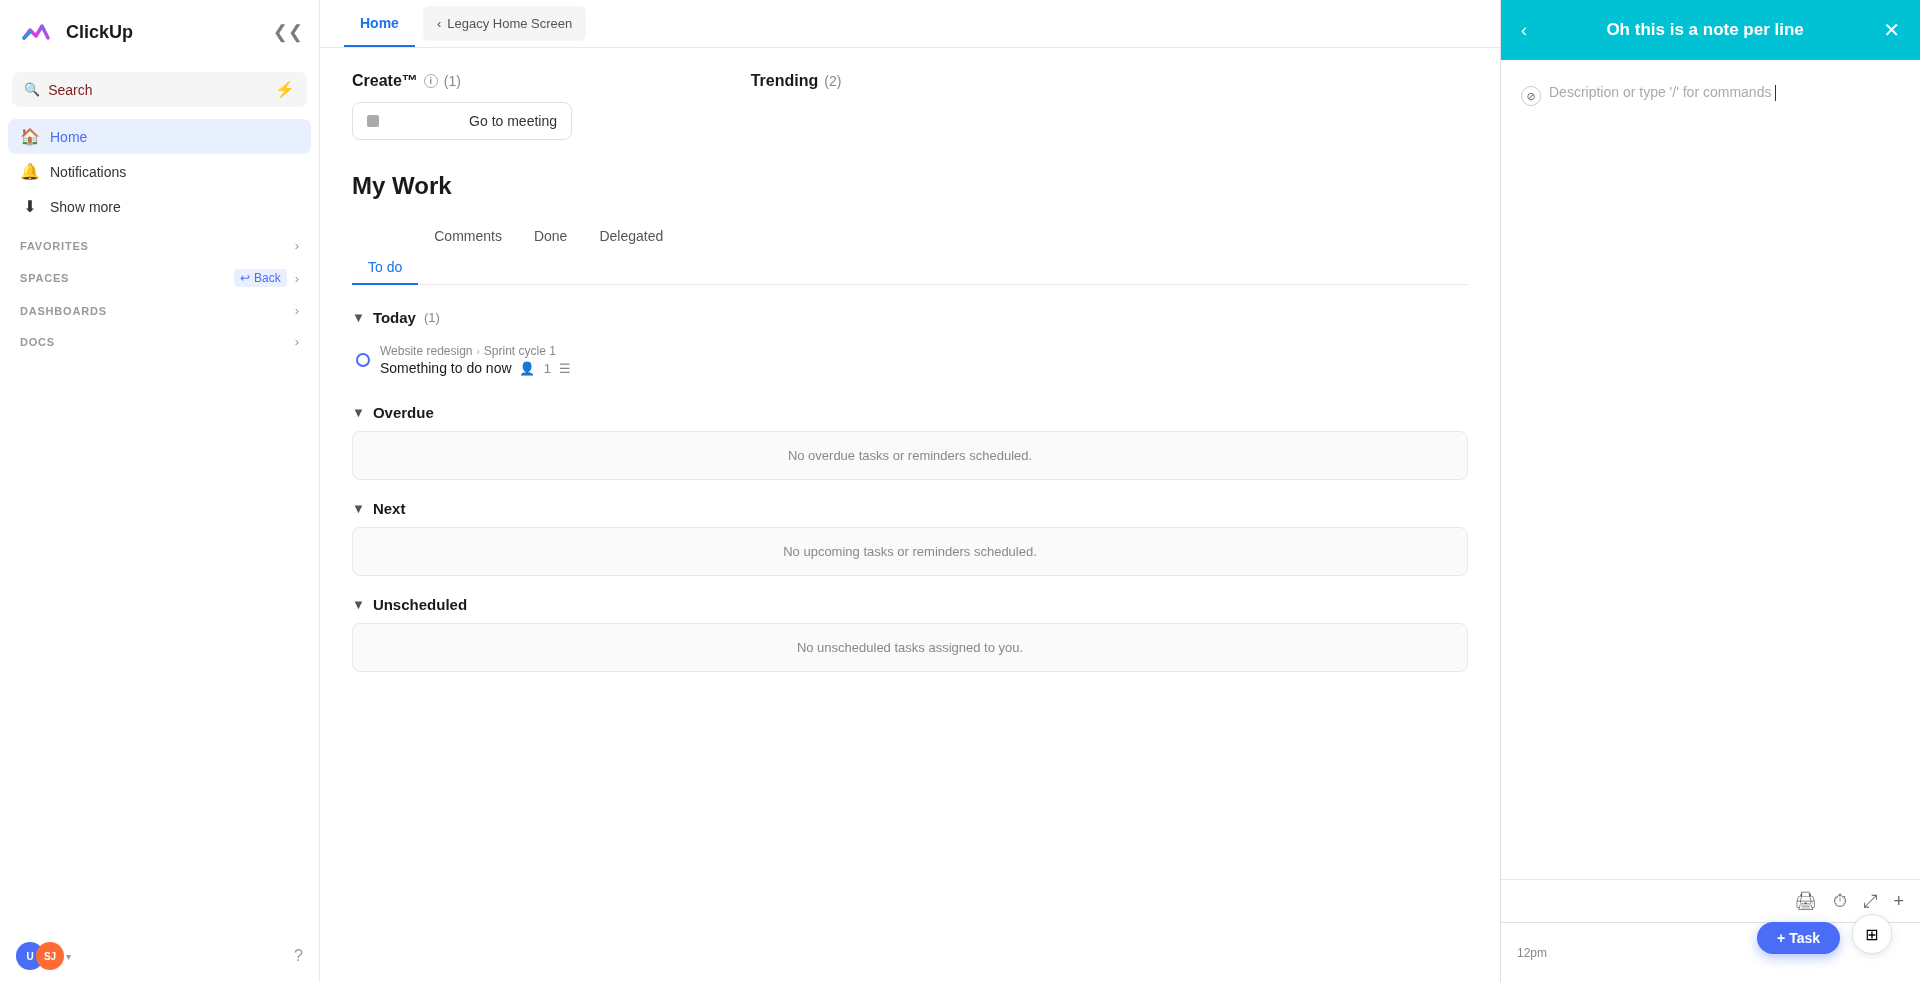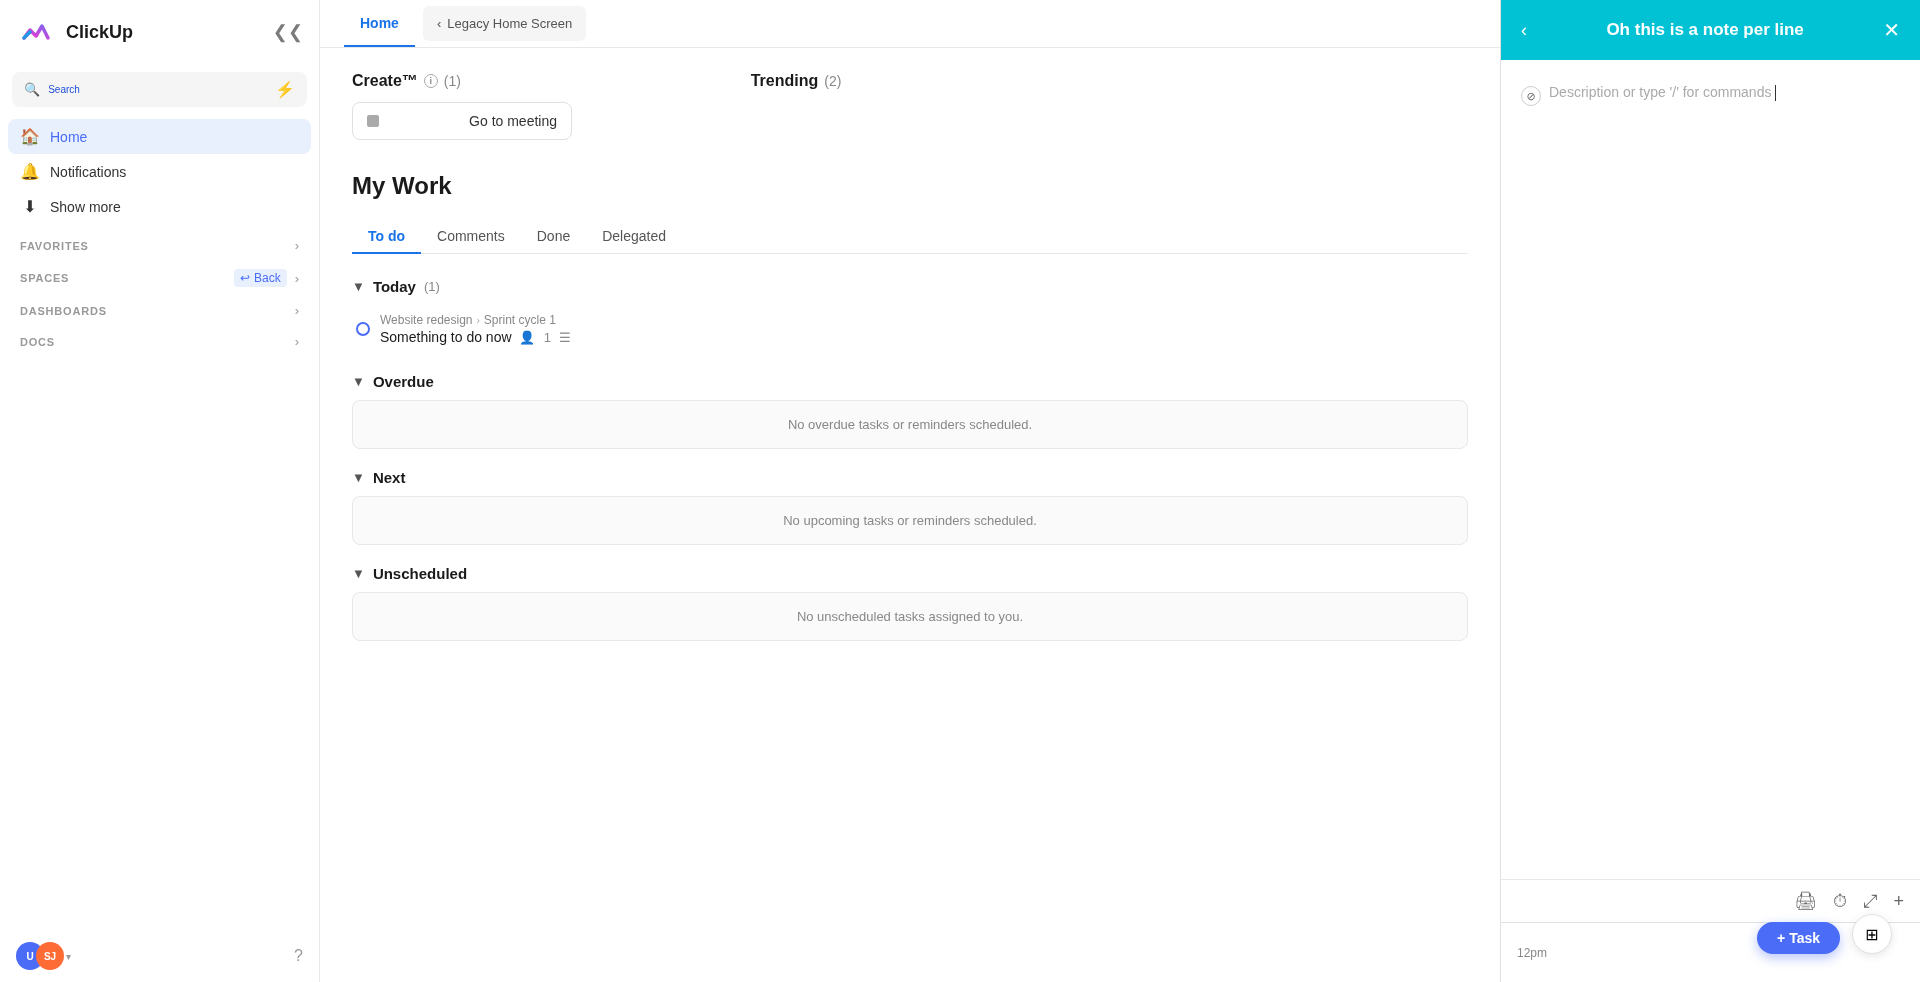--- a/index.html
+++ b/index.html
@@ -45,22 +45,22 @@
     .search-bar {
       display: flex;
       align-items: center;
       margin: 8px 12px;
       background: #f5f5f5;
       border-radius: 8px;
       padding: 8px 12px;
       cursor: pointer;
     }
     .search-bar-text {
-      color: #1d4ed8;
-      font-size: 10px;
+      color: #7f1d1d;
+      font-size: 14px;
       flex: 1;
     }
     .lightning-icon {
       color: #7b7b7b;
       font-size: 16px;
     }
     .sidebar-nav {
       padding: 4px 8px;
     }
     .nav-item {
@@ -246,21 +246,22 @@
       padding: 8px 16px;
       font-size: 14px;
       color: #555;
       cursor: pointer;
       border-bottom: 2px solid transparent;
       margin-bottom: -1px;
     }
     .work-tab.active {
       color: #1a73e8;
       border-bottom: 2px solid #1a73e8;
-      font-weight: 700;
+      font-weight: 400;
+      margin-top: 31px;
     }
 
     .section-group { margin-bottom: 20px; }
     .section-group-header {
       display: flex;
       align-items: center;
       gap: 8px;
       font-size: 15px;
       font-weight: 600;
       color: #1a1a1a;

